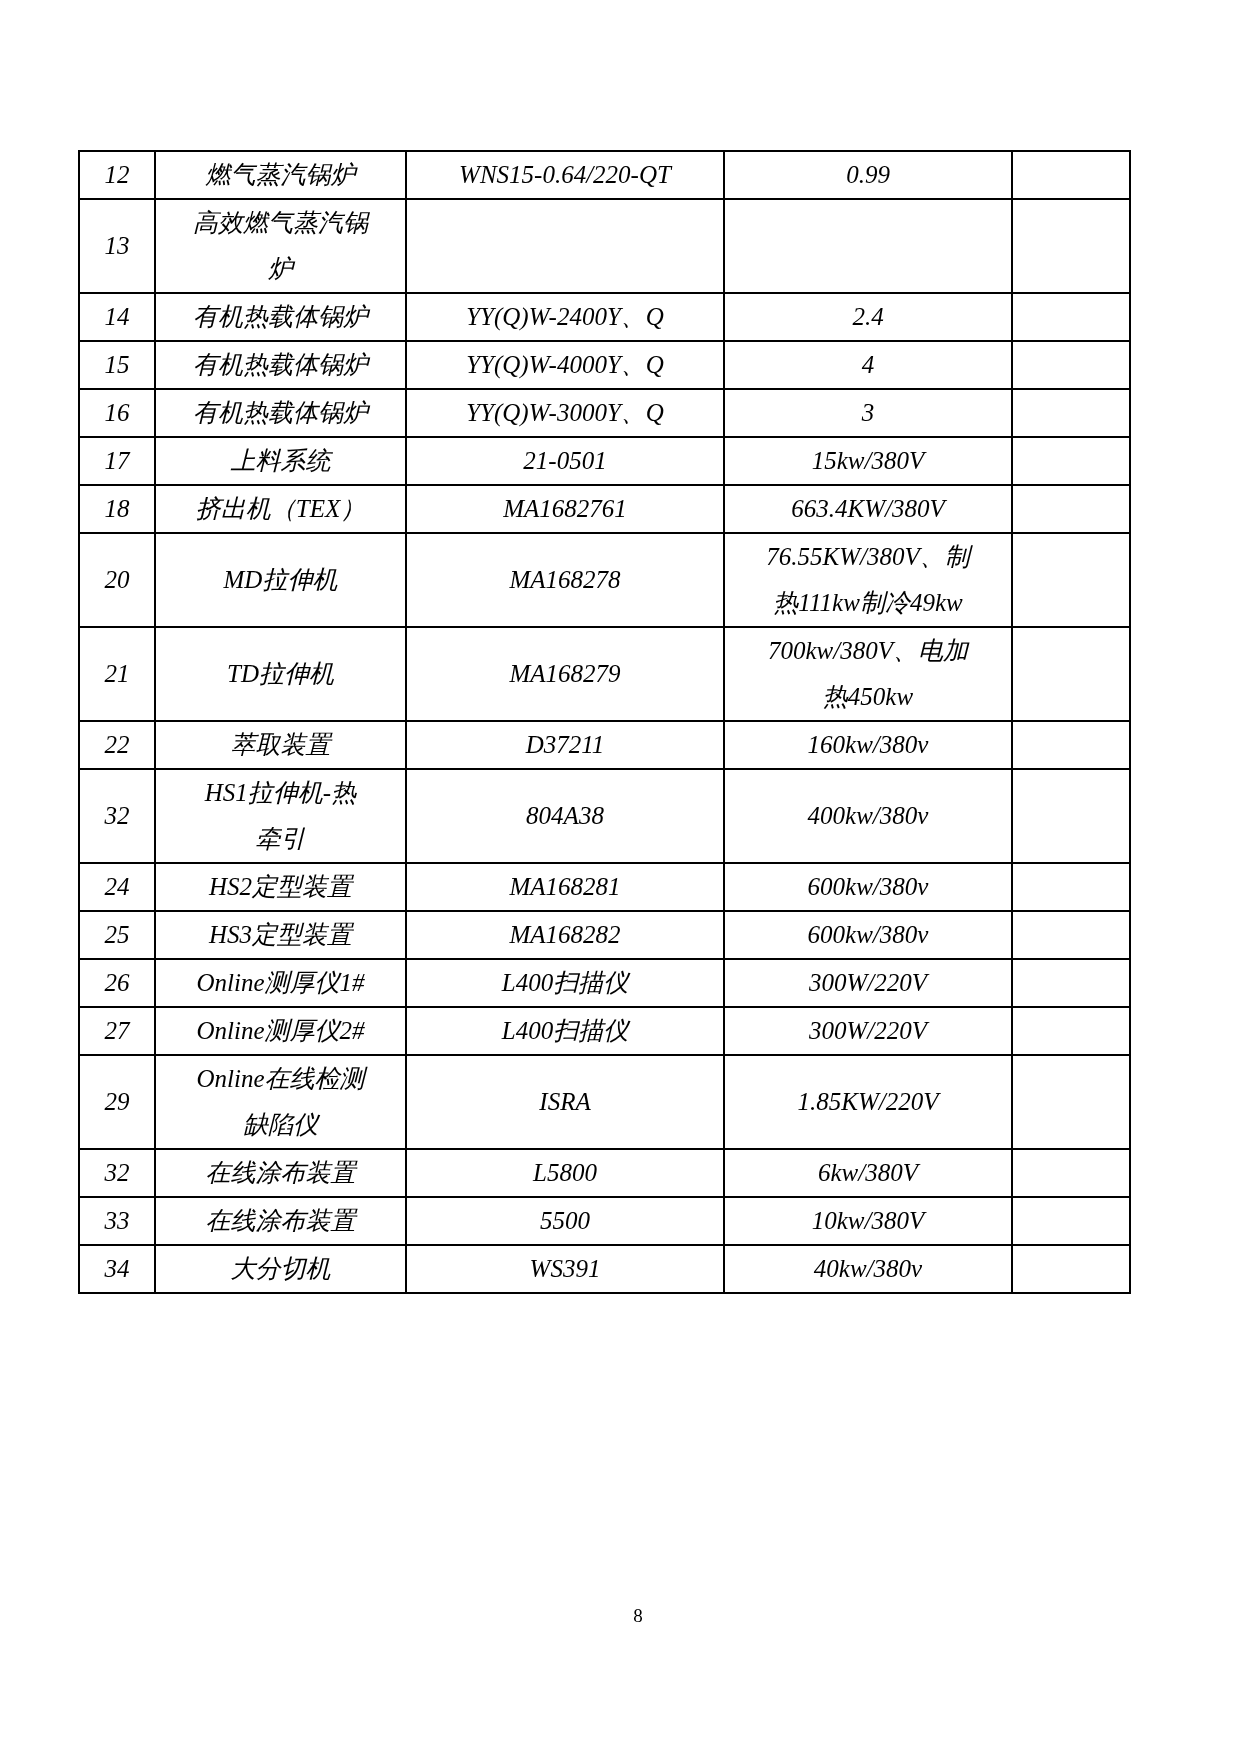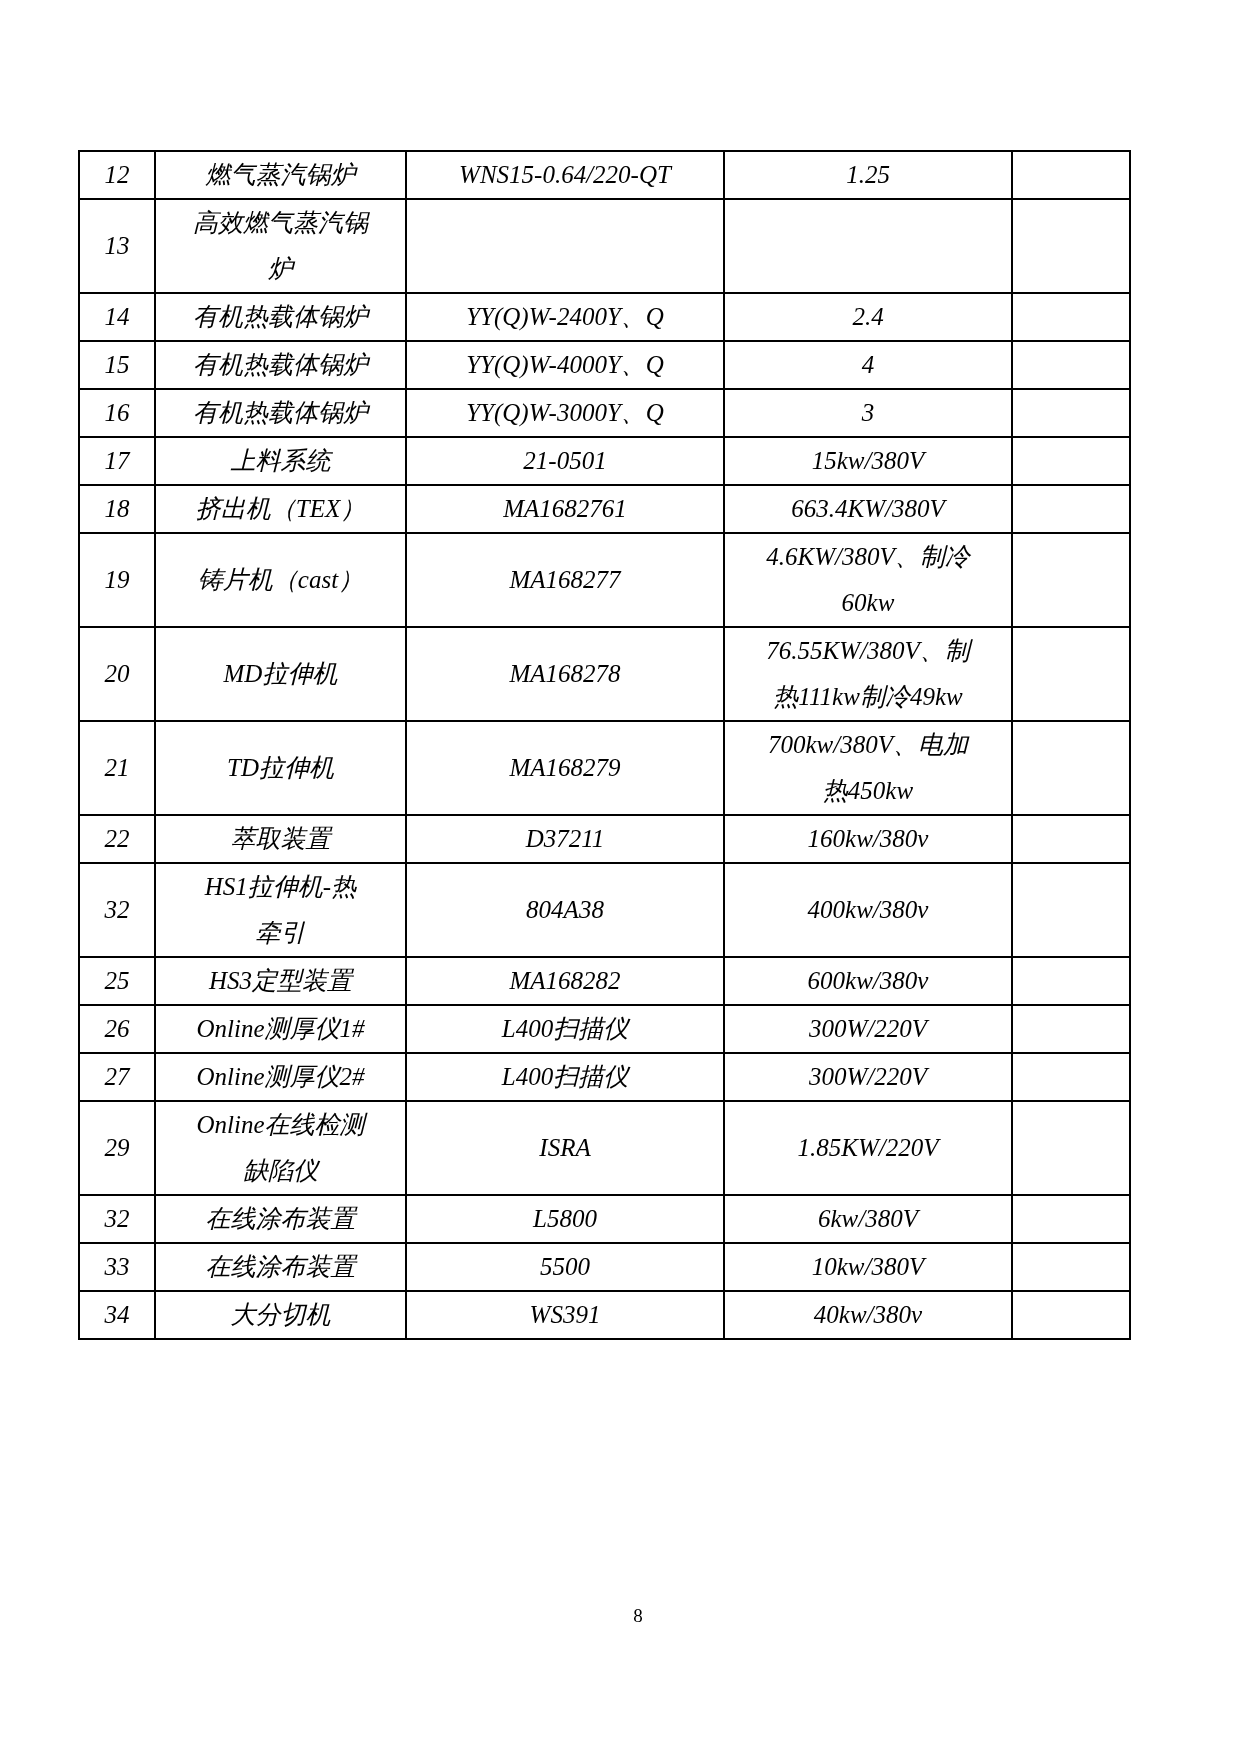--- a/index.html
+++ b/index.html
@@ -67,21 +67,21 @@
       <col class="c-name">
       <col class="c-model">
       <col class="c-power">
       <col class="c-note">
     </colgroup>
     <tbody>
         <tr>
       <td>12</td>
       <td>燃气蒸汽锅炉</td>
       <td>WNS15-0.64/220-QT</td>
-      <td>1.25</td>
+      <td>0.99</td>
       <td></td>
     </tr>
         <tr class="tall">
       <td>13</td>
       <td>高效燃气蒸汽锅
 炉</td>
       <td></td>
       <td></td>
       <td></td>
     </tr>
@@ -111,28 +111,20 @@
       <td>上料系统</td>
       <td>21-0501</td>
       <td>15kw/380V</td>
       <td></td>
     </tr>
         <tr>
       <td>18</td>
       <td>挤出机（TEX）</td>
       <td>MA1682761</td>
       <td>663.4KW/380V</td>
-      <td></td>
-    </tr>
-        <tr class="tall">
-      <td>19</td>
-      <td>铸片机（cast）</td>
-      <td>MA168277</td>
-      <td>4.6KW/380V、制冷
-60kw</td>
       <td></td>
     </tr>
         <tr class="tall">
       <td>20</td>
       <td>MD拉伸机</td>
       <td>MA168278</td>
       <td>76.55KW/380V、制
 热111kw制冷49kw</td>
       <td></td>
     </tr>
@@ -153,20 +145,27 @@
     </tr>
         <tr class="tall">
       <td>32</td>
       <td>HS1拉伸机-热
 牵引</td>
       <td>804A38</td>
       <td>400kw/380v</td>
       <td></td>
     </tr>
         <tr>
+      <td>24</td>
+      <td>HS2定型装置</td>
+      <td>MA168281</td>
+      <td>600kw/380v</td>
+      <td></td>
+    </tr>
+        <tr>
       <td>25</td>
       <td>HS3定型装置</td>
       <td>MA168282</td>
       <td>600kw/380v</td>
       <td></td>
     </tr>
         <tr>
       <td>26</td>
       <td>Online测厚仪1#</td>
       <td>L400扫描仪</td>

